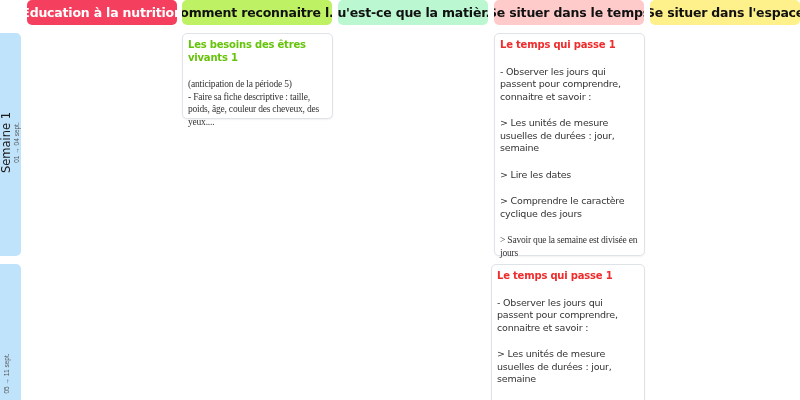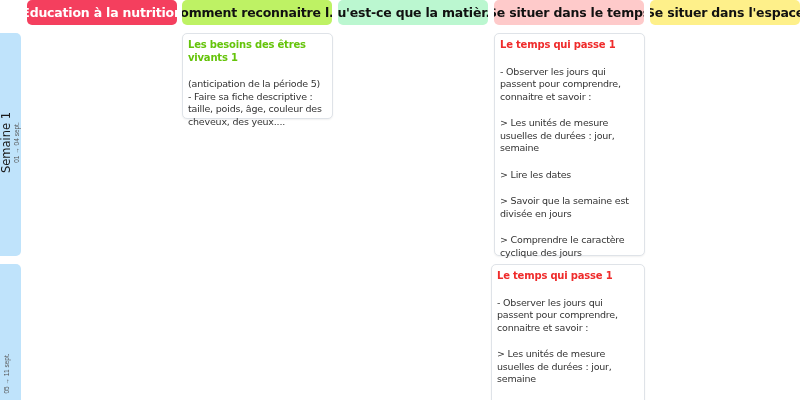--- a/index.html
+++ b/index.html
@@ -23,21 +23,21 @@
     .week-title { font-size: 11.5px; color: #1a1a1a; font-family: "DejaVu Sans", sans-serif; display:block; }
     .week-dates { font-size: 6.5px; color: #555; display:block; margin-top: 1px; }
     .card {
       position: absolute; background: #fff; border: 1px solid #dfe3e8;
       border-radius: 5px; box-shadow: 0 1px 2px rgba(0,0,0,0.06);
       padding: 5px 5px 6px 5px; font-size: 9.5px; color: #333; line-height: 12.5px;
       font-family: "DejaVu Sans", sans-serif; letter-spacing: -0.2px;
     }
     .card-title { font-weight: bold; font-size: 10px; margin-bottom: 12px; }
     .card-p { margin-bottom: 12px; margin-top: 14px; }
-    .card-p:last-child { margin-bottom: 0; }
+    .card-p:last-child { margin-bottom: 0; font-family: Liberation Serif, serif; }
   </style>
 </head>
 <body>
 
 <div class="hdr" style="left: 27px; background: rgb(244, 63, 94); color: rgb(255, 255, 255);">Education à la nutrition</div>
 <div class="hdr" style="left: 182px; background: rgb(190, 242, 100); color: rgb(17, 17, 17);">Comment reconnaitre l...</div>
 <div class="hdr" style="left: 338px; background: rgb(187, 247, 208); color: rgb(17, 17, 17);">Qu'est-ce que la matièr...</div>
 <div class="hdr" style="left: 494px; background: rgb(254, 202, 202); color: rgb(17, 17, 17);">Se situer dans le temps</div>
 <div class="hdr" style="left: 650px; background: rgb(254, 240, 138); color: rgb(17, 17, 17);">Se situer dans l'espace</div>
 
@@ -58,22 +58,22 @@
   <div class="card-title" style="color:#65c40a; margin-bottom:12px;">Les besoins des êtres vivants 1</div>
   <div class="card-p" style="white-space:pre-line;">(anticipation de la période 5)
 - Faire sa fiche descriptive : taille, poids, âge, couleur des cheveux, des yeux....</div>
 </div>
 
 <div class="card" style="left:494px; top:33px; width:151px; height:223px;">
   <div class="card-title" style="color:#ef2b2b;">Le temps qui passe 1</div>
   <div class="card-p">- Observer les jours qui passent pour comprendre, connaitre et savoir :</div>
   <div class="card-p">&gt; Les unités de mesure usuelles de durées : jour, semaine</div>
   <div class="card-p">&gt; Lire les dates</div>
+  <div class="card-p">&gt; Comprendre le caractère cyclique des jours</div>
   <div class="card-p">&gt; Savoir que la semaine est divisée en jours</div>
-  <div class="card-p">&gt; Comprendre le caractère cyclique des jours</div>
 </div>
 
 <div class="card" style="left:491px; top:264px; width:154px; height:150px;">
   <div class="card-title" style="color:#ef2b2b;">Le temps qui passe 1</div>
   <div class="card-p">- Observer les jours qui passent pour comprendre, connaitre et savoir :</div>
   <div class="card-p">&gt; Les unités de mesure usuelles de durées : jour, semaine</div>
   <div class="card-p">&gt; Lire les dates</div>
 </div>
 
 </body></html>

